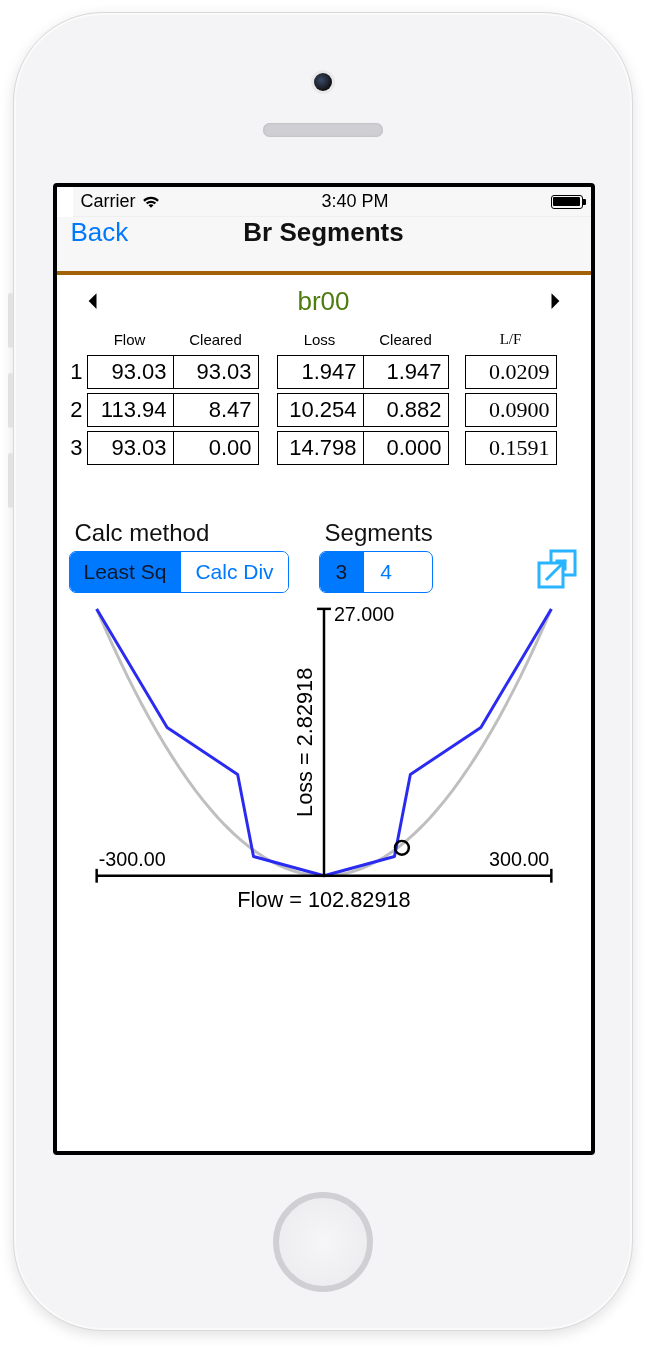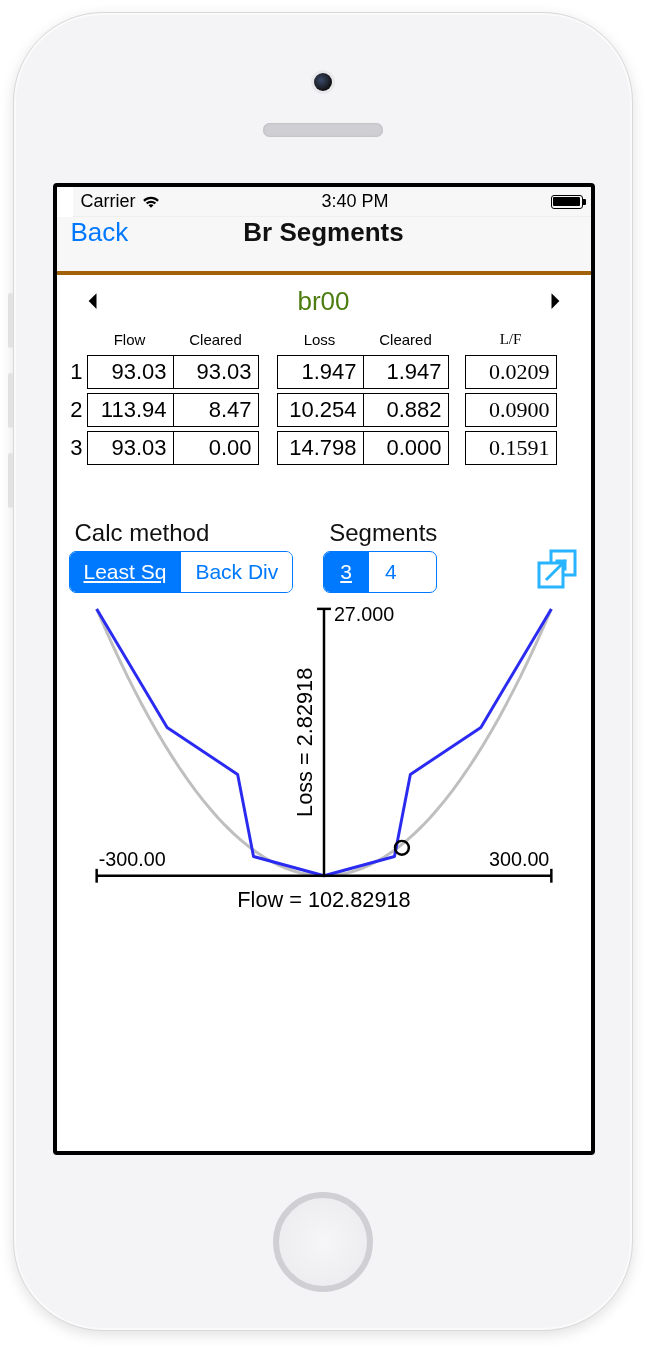--- a/index.html
+++ b/index.html
@@ -139,21 +139,21 @@
 
   
   .controls { margin-top: 54px; display: flex; align-items: flex-end; gap: 30px; padding: 0 2px; }
   .ctrl-block { display: flex; flex-direction: column; gap: 4px; }
   .ctrl-label { font-size: 24px; color: #111; padding-left: 6px;}
   .seg-control { display: flex; border: 1.5px solid #0079ff; border-radius: 7px; overflow: hidden; height: 42px; }
   .seg-item {
     display: flex; align-items: center; justify-content: center;
     font-size: 21px; padding: 0 14px; color: #0079ff; background: #fff; cursor: pointer;
   }
-  .seg-item.sel { background: #0079ff; color: #ffffff; text-decoration: underline; }
+  .seg-item.sel { background: #0079ff; color: #0f172a; }
   .seg-item + .seg-item { border-left: 1.5px solid #0079ff; }
   .small .seg-item { padding: 0 16px; }
 
   .expand-btn { margin-left: auto; cursor: pointer; margin-bottom: 2px;}
   .expand-btn svg { display: block;}
 
   
   .chart-wrap { margin-top: 6px; }
   .chart-svg { width: 100%; height: auto; display: block; }
   .axis-label { font-size: 22px; fill: #000; }
@@ -248,21 +248,21 @@
           <span class="lf-gap"></span>
           <span class="cell w-lf">0.1591</span>
         </div>
       </div>
 
       <div class="controls">
         <div class="ctrl-block">
           <span class="ctrl-label">Calc method</span>
           <div class="seg-control">
             <span class="seg-item sel">Least Sq</span>
-            <span class="seg-item">Back Div</span>
+            <span class="seg-item">Calc Div</span>
           </div>
         </div>
         <div class="ctrl-block">
           <span class="ctrl-label">Segments</span>
           <div class="seg-control small">
             <span class="seg-item sel">3</span>
             <span class="seg-item">4</span>
           </div>
         </div>
         <div class="expand-btn">

